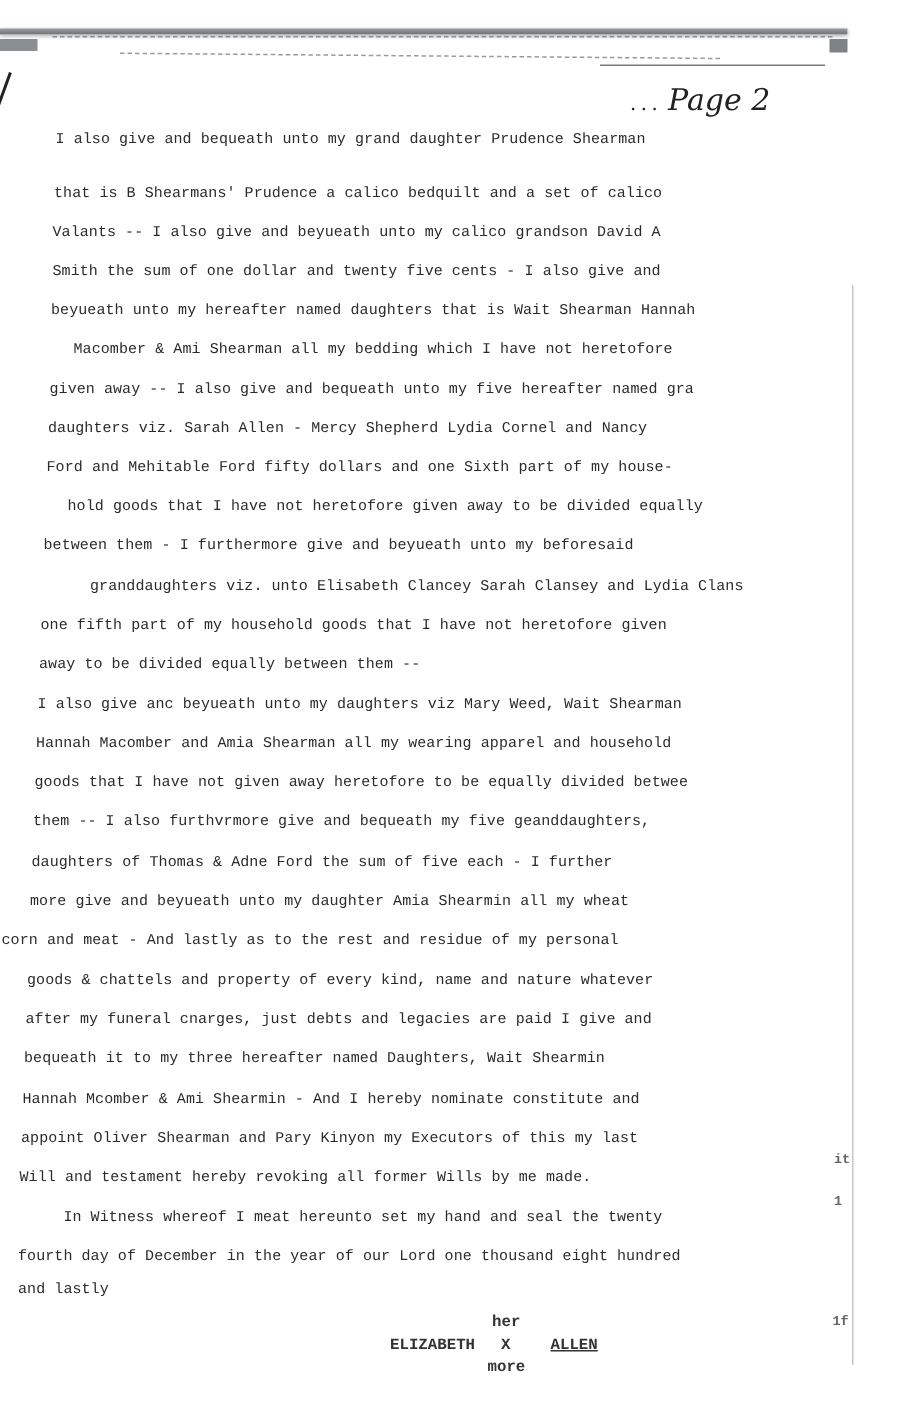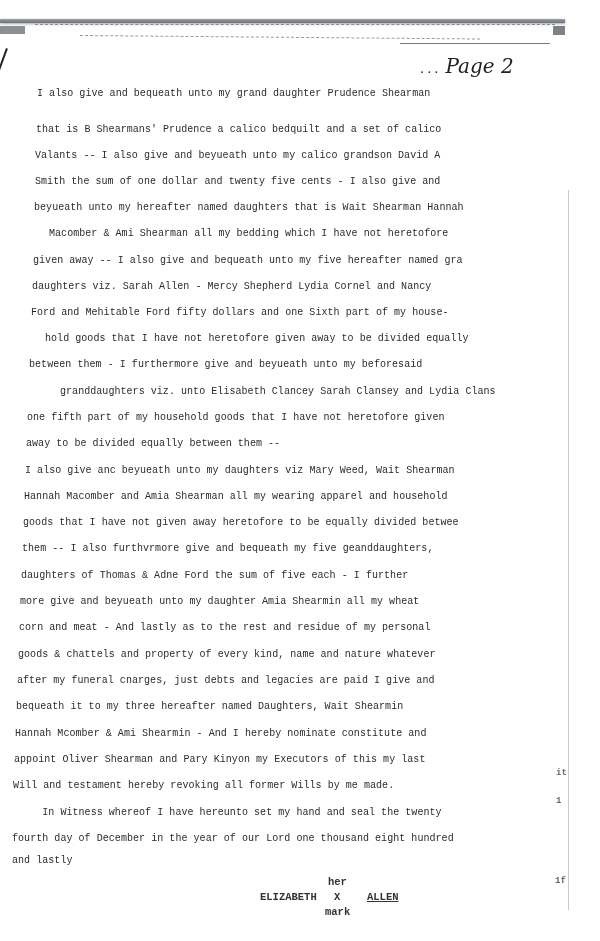--- a/index.html
+++ b/index.html
@@ -96,35 +96,35 @@
   <div class="line" style="left:29px;top:359px;">between them - I furthermore give and beyueath unto my beforesaid</div>
   <div class="line" style="left:28px;top:386px;margin-left:32px;">granddaughters viz. unto Elisabeth Clancey Sarah Clansey and Lydia Clans</div>
   <div class="line" style="left:27px;top:412px;">one fifth part of my household goods that  I have not heretofore given</div>
   <div class="line" style="left:26px;top:438px;">away to be divided equally between them --</div>
   <div class="line" style="left:25px;top:465px;">I also give anc beyueath unto my daughters viz Mary Weed, Wait Shearman</div>
   <div class="line" style="left:24px;top:491px;">Hannah Macomber and Amia Shearman all my wearing apparel and household</div>
   <div class="line" style="left:23px;top:517px;text-align:center;">goods that I have not given away heretofore to be equally divided betwee</div>
   <div class="line" style="left:22px;top:543px;">them -- I also furthvrmore give and bequeath my five geanddaughters,</div>
   <div class="line" style="left:21px;top:570px;">daughters of Thomas &amp; Adne Ford the sum of five each - I further</div>
   <div class="line" style="left:20px;top:596px;">more give and beyueath unto my daughter Amia Shearmin all my wheat</div>
-  <div class="line" style="left:19px;top:622px;">corn and meat - And lastly as to the rest and residue of my personal</div>
+  <div class="line" style="left:1px;top:622px;">corn and meat - And lastly as to the rest and residue of my personal</div>
   <div class="line" style="left:18px;top:649px;">goods &amp; chattels and property of every kind, name and nature whatever</div>
   <div class="line" style="left:17px;top:675px;">after my funeral cnarges, just debts and legacies are paid I give and</div>
   <div class="line" style="left:16px;top:701px;">bequeath it to my three hereafter named Daughters, Wait Shearmin</div>
   <div class="line" style="left:15px;top:728px;text-align:right;">Hannah Mcomber &amp; Ami Shearmin - And I hereby nominate constitute and</div>
   <div class="line" style="left:14px;top:754px;">appoint Oliver Shearman and Pary Kinyon my Executors of this my last</div>
   <div class="line" style="left:13px;top:780px;">Will and testament hereby revoking all former Wills by me made.</div>
-  <div class="line" style="left:12px;top:807px;white-space:pre;">     In Witness whereof I have hereunto set my hand and seal the twenty</div>
+  <div class="line" style="left:12px;top:807px;white-space:pre;">     In Witness whereof I meat hereunto set my hand and seal the twenty</div>
   <div class="line" style="left:12px;top:833px;">fourth day of December in the year of our Lord one thousand eight hundred</div>
   <div class="line" style="left:12px;top:855px;">and lastly</div>
 </div>
 
 <div>
   <div class="sig" style="left:304px;top:876px;">her</div>
   <div class="sig" style="left:236px;top:891px;">ELIZABETH</div>
   <div class="sig" style="left:310px;top:891px;">X</div>
   <div class="sig" style="left:343px;top:891px;text-decoration:underline;">ALLEN</div>
-  <div class="sig" style="left:301px;top:906px;">mark</div>
+  <div class="sig" style="left:301px;top:906px;">more</div>
 </div>
 
 <div class="side-mark" style="left:556px;top:768px;">it</div>
 <div class="side-mark" style="left:556px;top:796px;">1</div>
 <div class="side-mark" style="left:555px;top:876px;">1f</div>
 
 </body></html>

